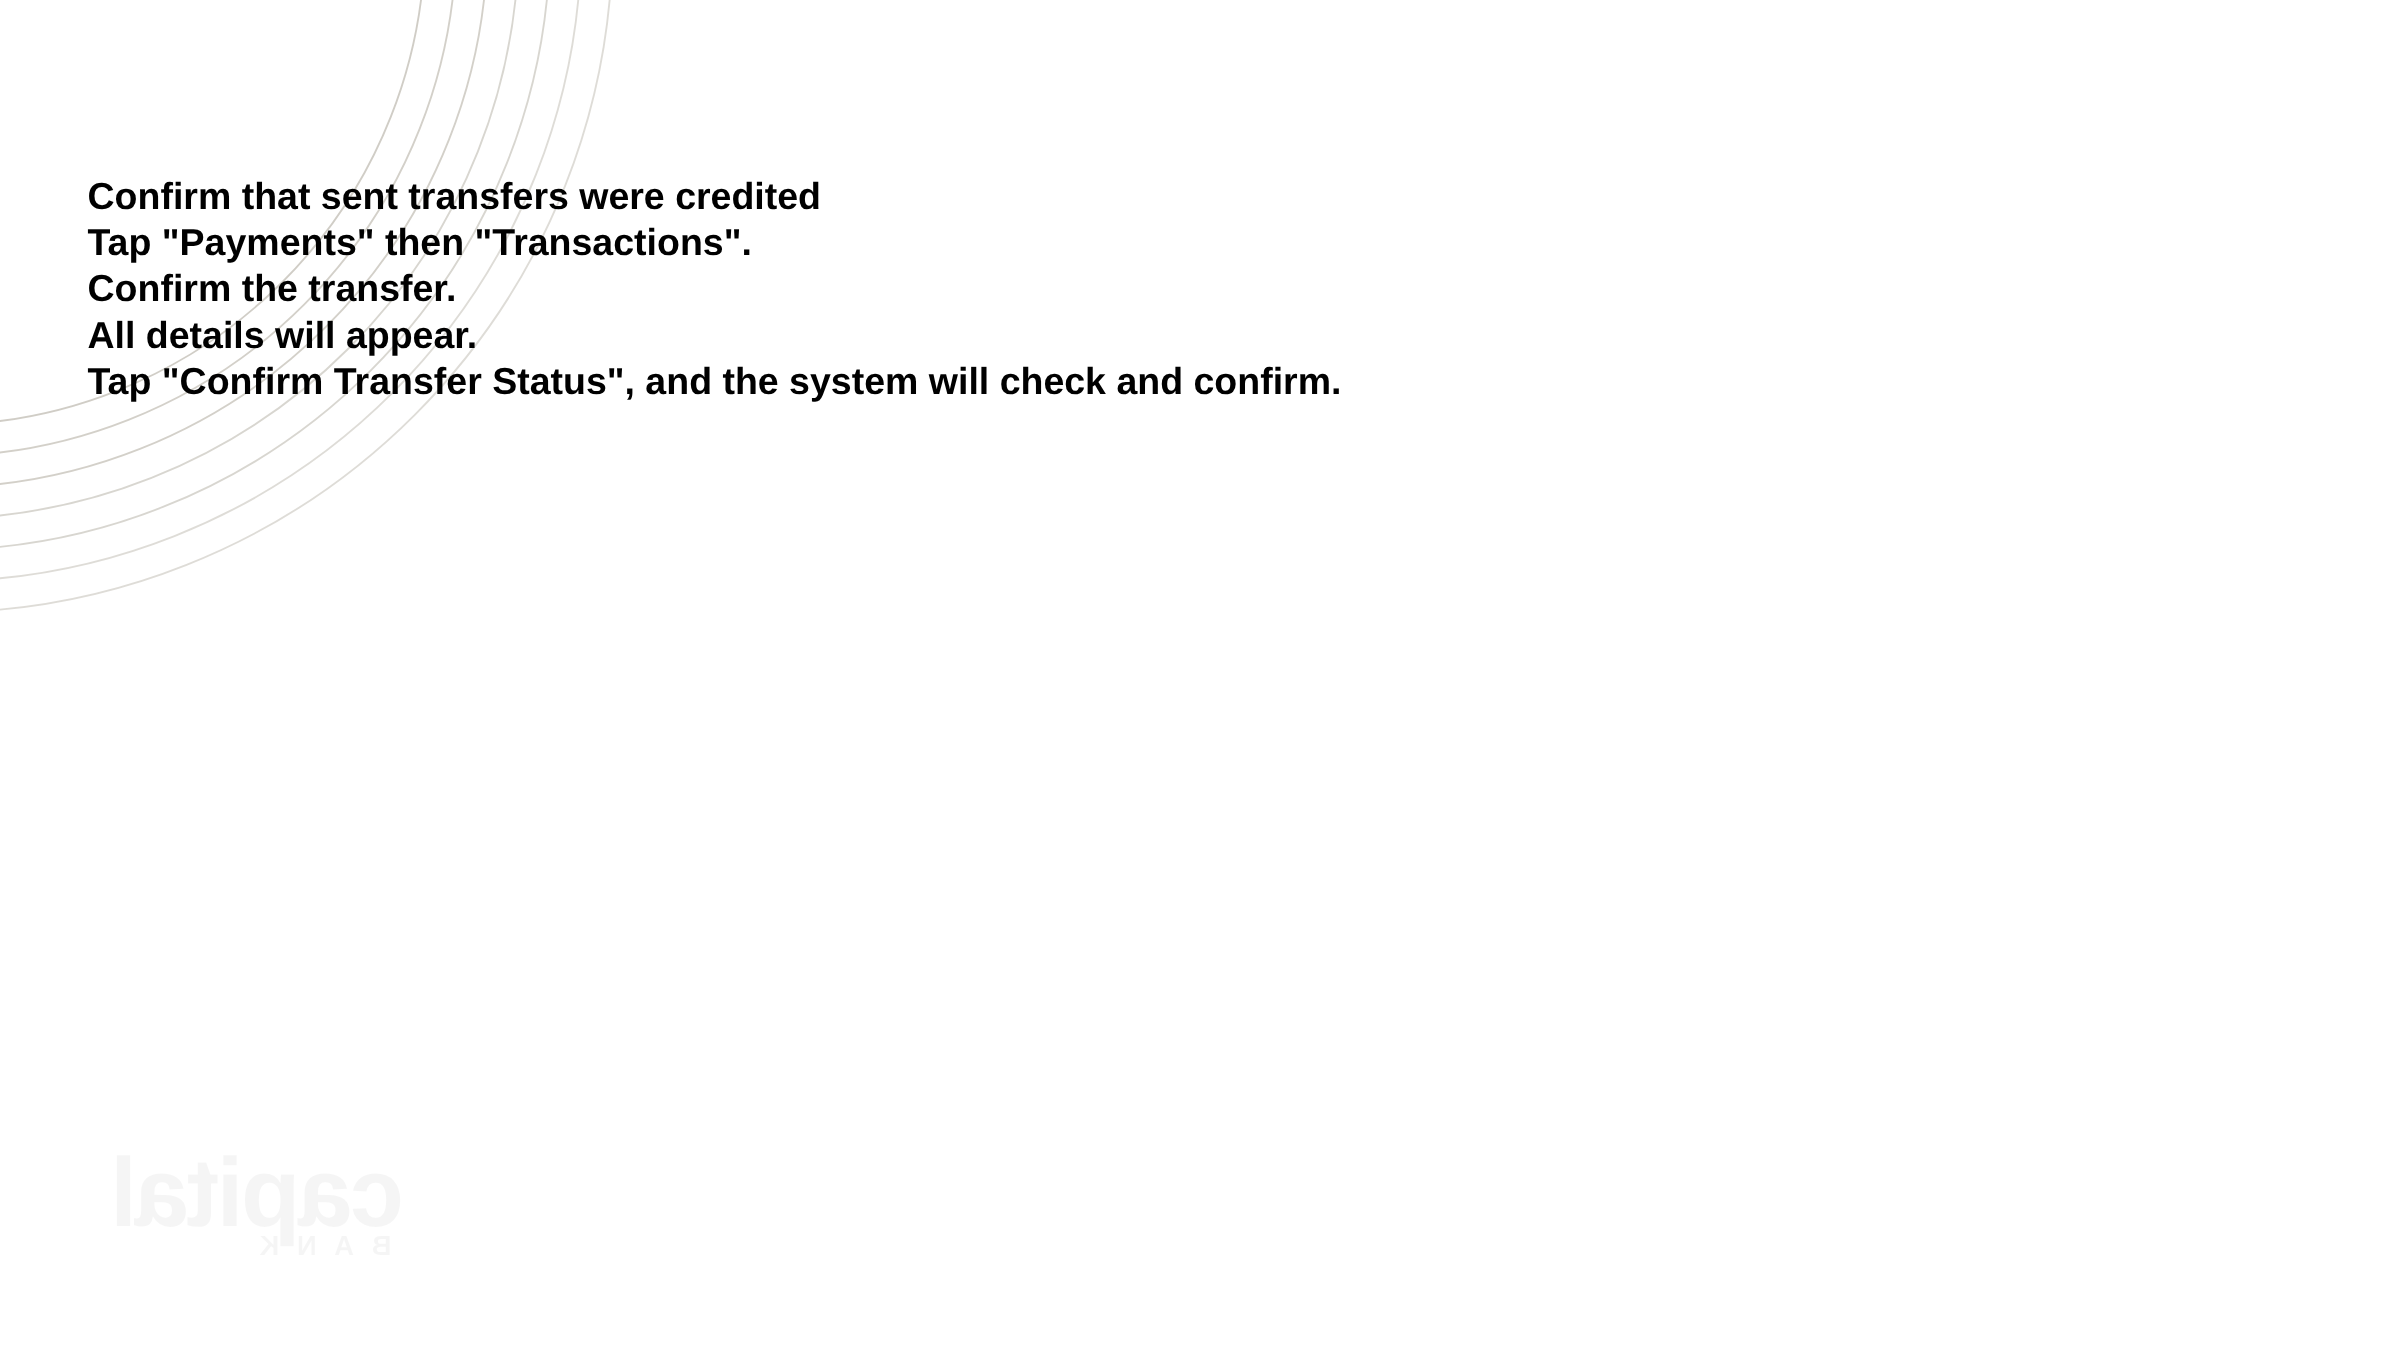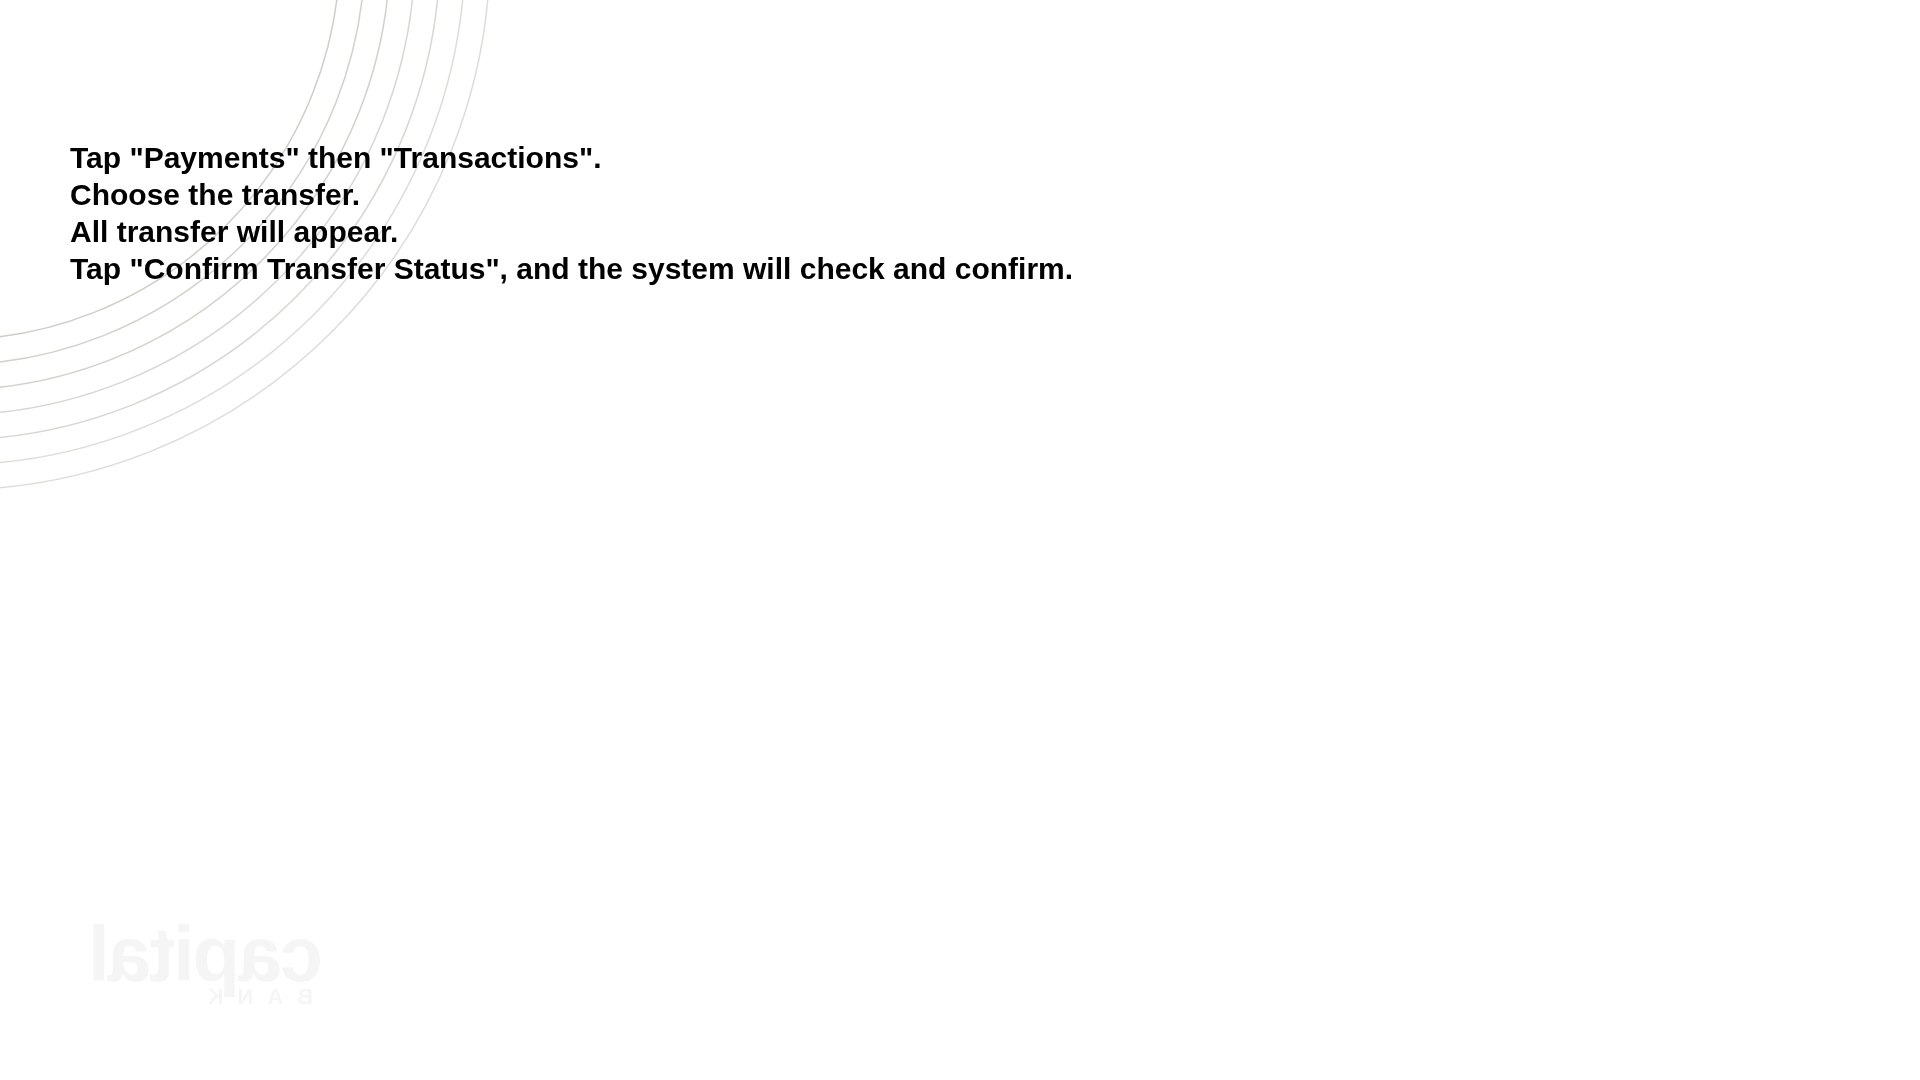--- a/index.html
+++ b/index.html
@@ -77,22 +77,23 @@
       <path d="M -50 440 A 490 490 0 0 0 440 -50" opacity="0.7"></path>
       <path d="M -50 415 A 465 465 0 0 0 415 -50" opacity="0.7"></path>
       <path d="M -50 390 A 440 440 0 0 0 390 -50" opacity="0.8"></path>
       <path d="M -50 365 A 415 415 0 0 0 365 -50" opacity="0.8"></path>
       <path d="M -50 340 A 390 390 0 0 0 340 -50" opacity="0.85"></path>
     </g>
   </svg>
 </div>
 
 <div class="content">
+  <div class="text-line">Confirm that sent transfers were credited</div>
   <div class="text-line">Tap "Payments" then "Transactions".</div>
-  <div class="text-line">Choose the transfer.</div>
-  <div class="text-line">All transfer will appear.</div>
+  <div class="text-line">Confirm the transfer.</div>
+  <div class="text-line">All details will appear.</div>
   <div class="text-line">Tap "Confirm Transfer Status", and the system will check and confirm.</div>
 </div>
 
 <div class="watermark">
   <div class="watermark-main">capital</div>
   <div class="watermark-sub">BANK</div>
 </div>
 
 </body></html>

